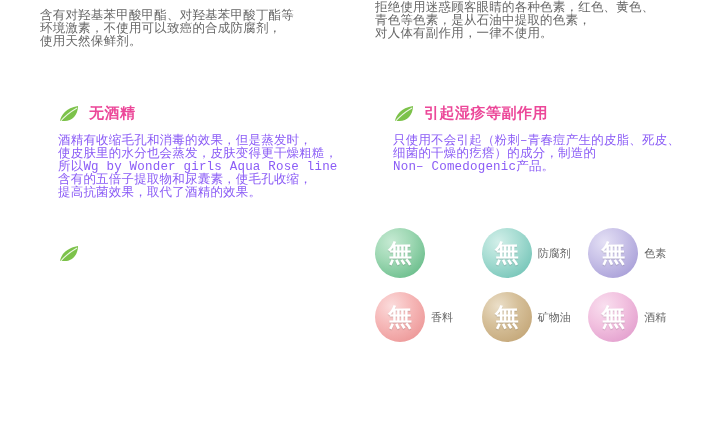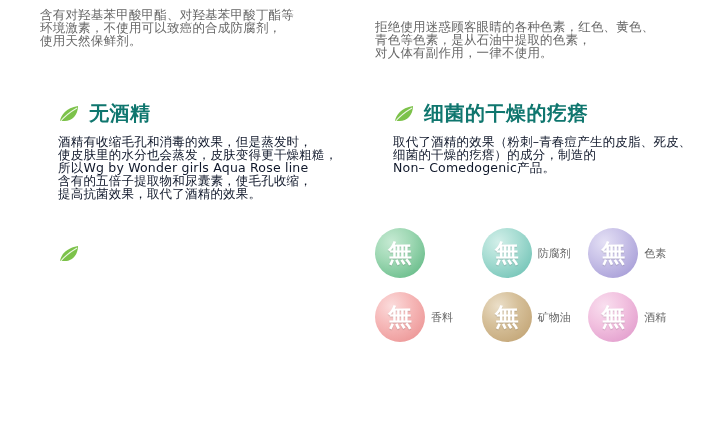--- a/index.html
+++ b/index.html
@@ -27,21 +27,22 @@
   .col-right { left: 375px; width: 330px; }
 
   .para {
     font-size: 12.5px;
     line-height: 13px;
     color: #666666;
     white-space: pre-line;
     letter-spacing: 0.2px;
   }
   .para-green {
-    color: #0f172a;
+    color: #8b5cf6;
+    font-family: Liberation Mono, monospace;
   }
   .intro {
     position: absolute;
     top: 8px;
   }
 
   .section {
     position: absolute;
   }
   .section-head {
@@ -52,23 +53,23 @@
   }
   .leaf-icon {
     width: 22px;
     height: 20px;
     margin-right: 9px;
     flex: 0 0 auto;
     position: relative;
     top: 1px;
   }
   .section-title {
-    font-size: 20px;
+    font-size: 15px;
     font-weight: bold;
-    color: #0f766e;
+    color: #ec4899;
     letter-spacing: 0.5px;
   }
 
   
   .badges {
     position: absolute;
     left: 375px;
     top: 228px;
     width: 320px;
   }
@@ -138,35 +139,35 @@
             <path d="M2 18 C6 13 12 8 19 4" stroke="#ffffff" stroke-width="1.1" fill="none" opacity="0.85"></path>
           </svg>
         </span>
       </div>
     </div>
 
   </div>
 
   <div class="col col-right">
 
-    <div class="para intro" style="left:0; top:20px; width:330px;">拒绝使用迷惑顾客眼睛的各种色素，红色、黄色、
+    <div class="para intro" style="left:0; top:0; width:330px;">拒绝使用迷惑顾客眼睛的各种色素，红色、黄色、
 青色等色素，是从石油中提取的色素，
 对人体有副作用，一律不使用。</div>
 
     <div class="section" style="top:100px; left:18px; width:312px;">
       <div class="section-head">
         <span class="leaf-icon">
           <svg viewBox="0 0 22 20" width="22" height="20" aria-hidden="true">
             <path d="M2 17 C3 11 8 4 20 2 C20 12 13 18 5 17 Z" fill="#7cc24a"></path>
             <path d="M2 18 C6 13 12 8 19 4" stroke="#ffffff" stroke-width="1.1" fill="none" opacity="0.85"></path>
           </svg>
         </span>
-        <span class="section-title">细菌的干燥的疙瘩</span>
-      </div>
-      <div class="para para-green">取代了酒精的效果（粉刺–青春痘产生的皮脂、死皮、
+        <span class="section-title">引起湿疹等副作用</span>
+      </div>
+      <div class="para para-green">只使用不会引起（粉刺–青春痘产生的皮脂、死皮、
 细菌的干燥的疙瘩）的成分，制造的
 Non– Comedogenic产品。</div>
     </div>
 
   </div>
 
   <div class="badges">
 
     <div class="badge-row">
       <div class="badge-cell">

